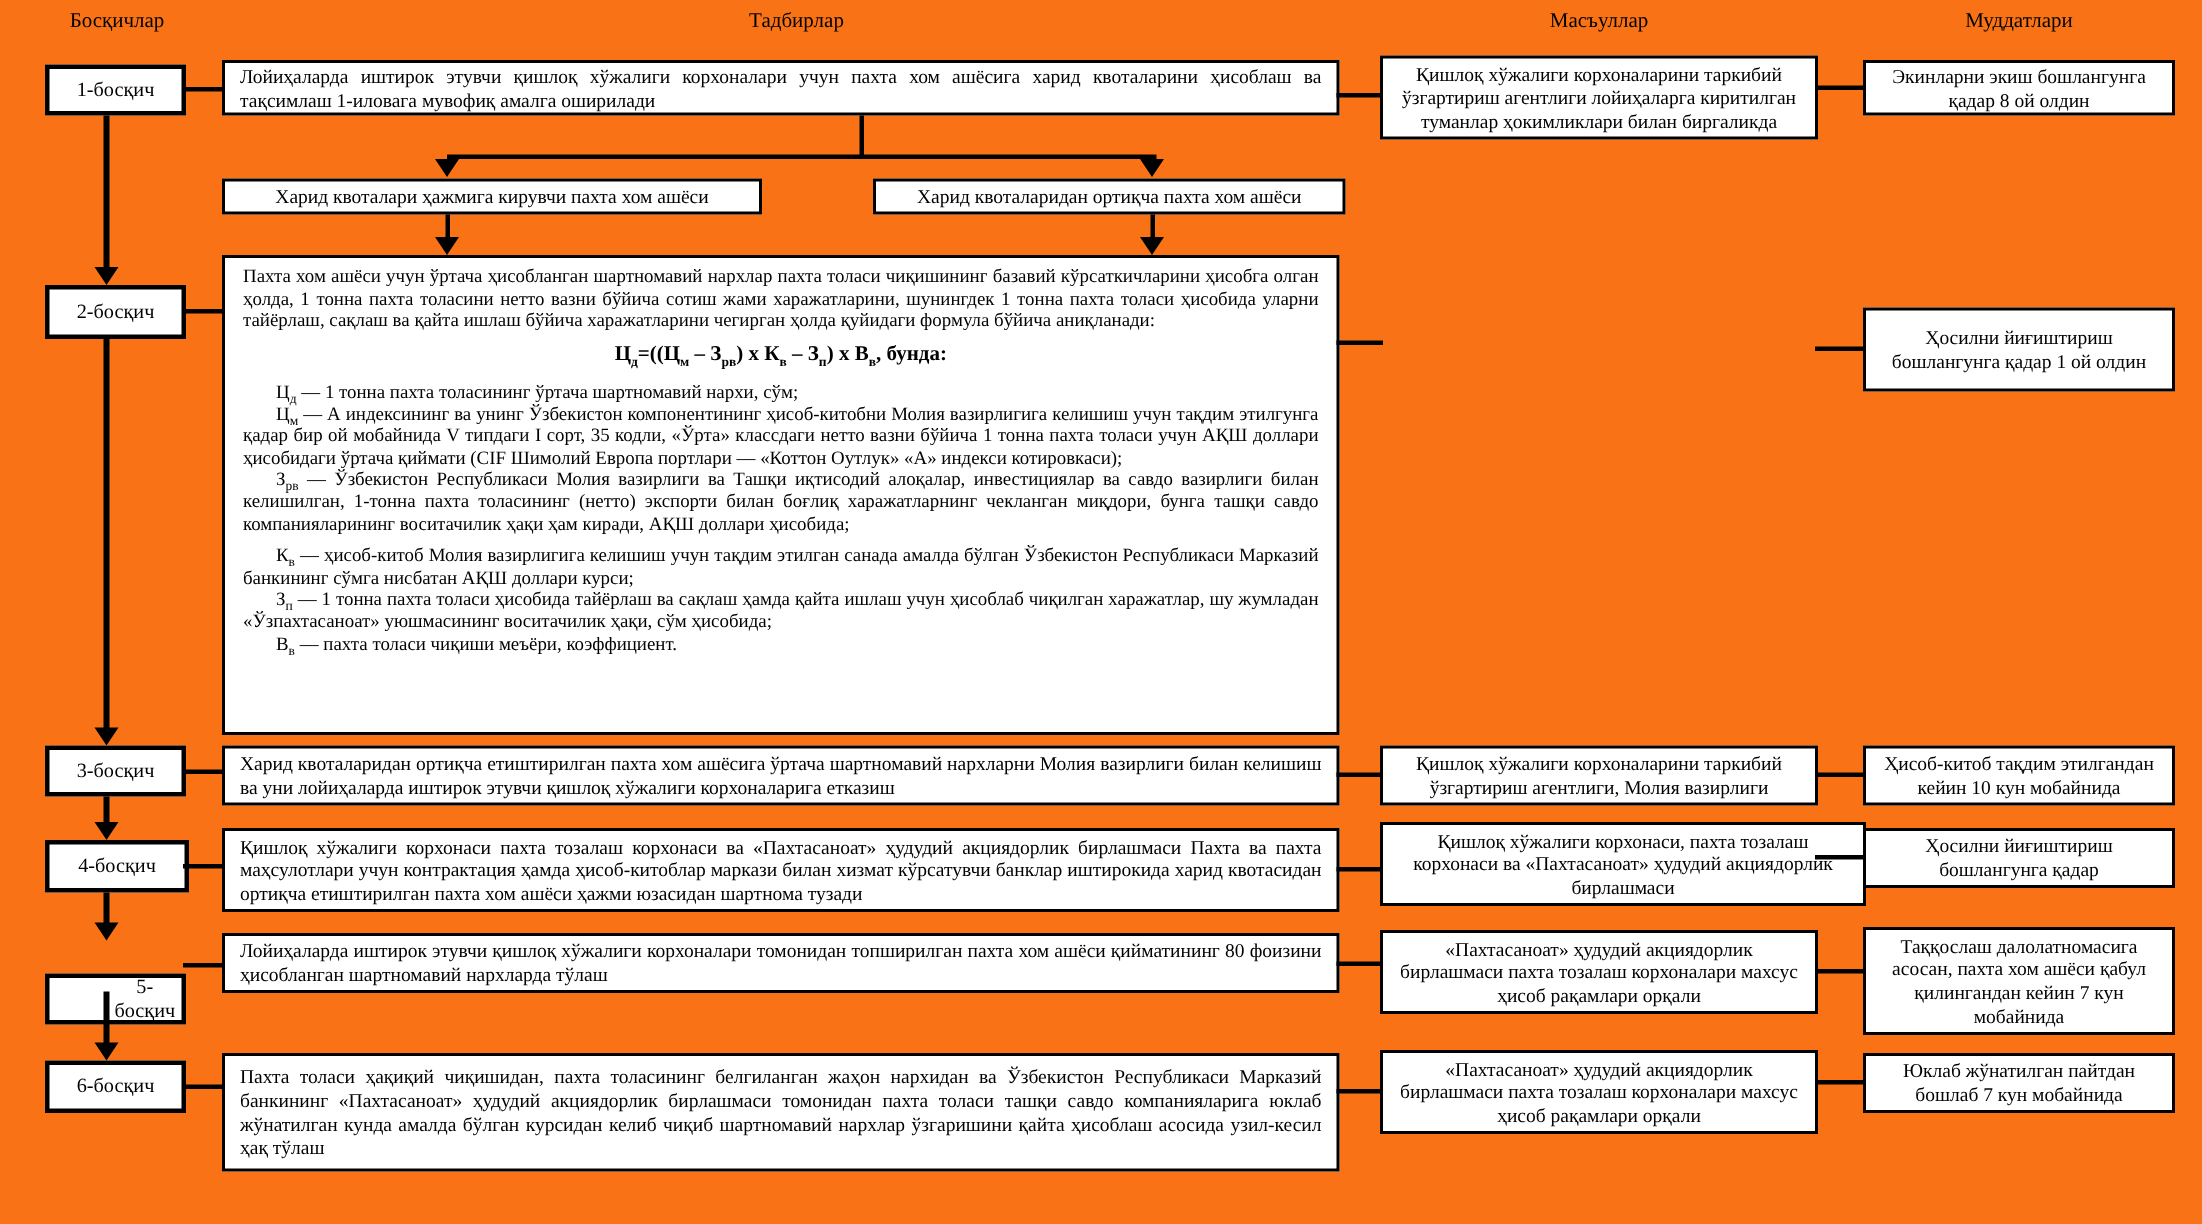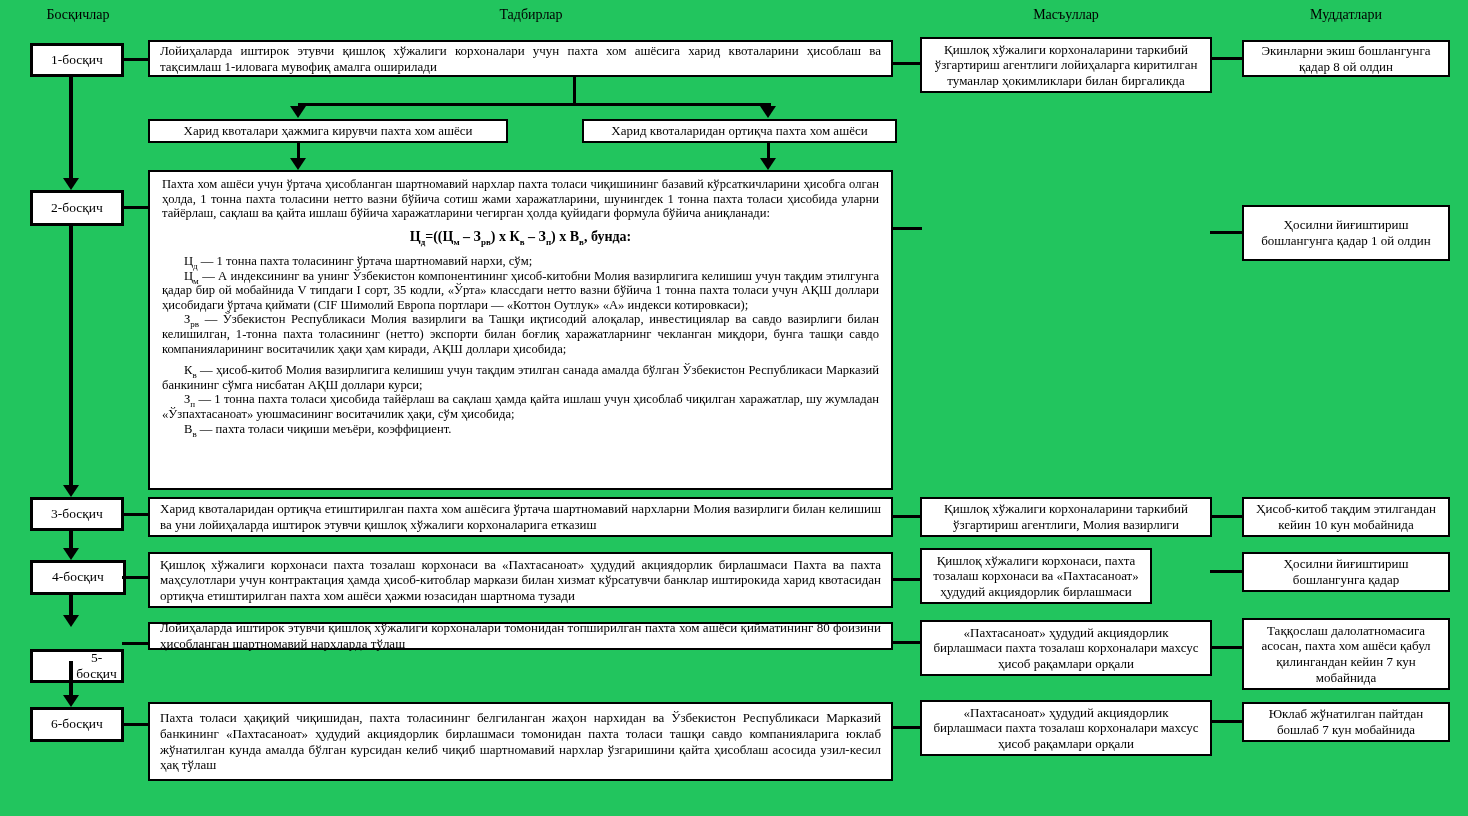--- a/index.html
+++ b/index.html
@@ -1,16 +1,16 @@
 <!DOCTYPE html>
 <html><head>
 <meta charset="utf-8">
 <style>
   html,body{margin:0;padding:0;background:#fff;}
-  .canvas{position:relative;width:1468px;height:816px;background:#22c55e;
+  .canvas{position:relative;width:1468px;height:816px;background:#f97316;
           font-family:"Liberation Serif",serif;color:#000;overflow:hidden;}
   .hdr{position:absolute;top:7px;font-size:14px;transform:translateX(-50%);white-space:nowrap;}
   .box{position:absolute;border:2px solid #000;background:#fff;box-sizing:border-box;
        display:flex;align-items:center;justify-content:center;text-align:center;
        font-size:13px;line-height:1.2;padding:2px 8px;}
   .stage{border-width:3px;font-size:13.5px;}
   .act{text-align:justify;justify-content:flex-start;padding:2px 10px;}
   .branch{font-size:13px;}
   .bigbox{position:absolute;border:2px solid #000;background:#fff;box-sizing:border-box;
           font-size:12.6px;line-height:1.16;padding:5px 12px;}
@@ -54,26 +54,26 @@
         <p>Ц<sub>м</sub> — А индексининг ва унинг Ўзбекистон компонентининг ҳисоб-китобни Молия вазирлигига келишиш учун тақдим этилгунга қадар бир ой мобайнида V типдаги I сорт, 35 кодли, «Ўрта» классдаги нетто вазни бўйича 1 тонна пахта толаси учун АҚШ доллари ҳисобидаги ўртача қиймати (CIF Шимолий Европа портлари — «Коттон Оутлук» «А» индекси котировкаси);</p>
         <p>З<sub>рв</sub> — Ўзбекистон Республикаси Молия вазирлиги ва Ташқи иқтисодий алоқалар, инвестициялар ва савдо вазирлиги билан келишилган, 1-тонна пахта толасининг (нетто) экспорти билан боғлиқ харажатларнинг чекланган миқдори, бунга ташқи савдо компанияларининг воситачилик ҳақи ҳам киради, АҚШ доллари ҳисобида;</p>
         <p>К<sub>в</sub> — ҳисоб-китоб Молия вазирлигига келишиш учун тақдим этилган санада амалда бўлган Ўзбекистон Республикаси Марказий банкининг сўмга нисбатан АҚШ доллари курси;</p>
         <p>З<sub>п</sub> — 1 тонна пахта толаси ҳисобида тайёрлаш ва сақлаш ҳамда қайта ишлаш учун ҳисоблаб чиқилган харажатлар, шу жумладан «Ўзпахтасаноат» уюшмасининг воситачилик ҳақи, сўм ҳисобида;</p>
         <p>В<sub>в</sub> — пахта толаси чиқиши меъёри, коэффициент.</p>
       </div>
   </div>
 
   <div class="box act" style="left:148px;top:497px;width:745px;height:40px;">Харид квоталаридан ортиқча етиштирилган пахта хом ашёсига ўртача шартномавий нархларни Молия вазирлиги билан келишиш ва уни лойиҳаларда иштирок этувчи қишлоқ хўжалиги корхоналарига етказиш</div>
   <div class="box act" style="left:148px;top:552px;width:745px;height:56px;">Қишлоқ хўжалиги корхонаси пахта тозалаш корхонаси ва «Пахтасаноат» ҳудудий акциядорлик бирлашмаси Пахта ва пахта маҳсулотлари учун контрактация ҳамда ҳисоб-китоблар маркази билан хизмат кўрсатувчи банклар иштирокида харид квотасидан ортиқча етиштирилган пахта хом ашёси ҳажми юзасидан шартнома тузади</div>
-  <div class="box act" style="left:148px;top:622px;width:745px;height:28px;">Лойиҳаларда иштирок этувчи қишлоқ хўжалиги корхоналари томонидан топширилган пахта хом ашёси қийматининг 80 фоизини ҳисобланган шартномавий нархларда тўлаш</div>
+  <div class="box act" style="left:148px;top:622px;width:745px;height:40px;">Лойиҳаларда иштирок этувчи қишлоқ хўжалиги корхоналари томонидан топширилган пахта хом ашёси қийматининг 80 фоизини ҳисобланган шартномавий нархларда тўлаш</div>
   <div class="box act" style="left:148px;top:702px;width:745px;height:79px;">Пахта толаси ҳақиқий чиқишидан, пахта толасининг белгиланган жаҳон нархидан  ва Ўзбекистон Республикаси Марказий банкининг «Пахтасаноат» ҳудудий акциядорлик бирлашмаси томонидан пахта толаси ташқи савдо компанияларига юклаб жўнатилган кунда амалда бўлган курсидан келиб чиқиб шартномавий нархлар ўзгаришини қайта ҳисоблаш асосида узил-кесил ҳақ тўлаш</div>
 
   <div class="box" style="left:920px;top:37px;width:292px;height:56px;">Қишлоқ хўжалиги корхоналарини таркибий ўзгартириш агентлиги лойиҳаларга киритилган туманлар ҳокимликлари билан биргаликда</div>
   <div class="box" style="left:920px;top:497px;width:292px;height:40px;">Қишлоқ хўжалиги корхоналарини таркибий ўзгартириш агентлиги, Молия вазирлиги</div>
-  <div class="box" style="left:920px;top:548px;width:232px;height:56px;">Қишлоқ хўжалиги корхонаси, пахта тозалаш корхонаси ва «Пахтасаноат» ҳудудий акциядорлик бирлашмаси</div>
+  <div class="box" style="left:920px;top:548px;width:324px;height:56px;">Қишлоқ хўжалиги корхонаси, пахта тозалаш корхонаси ва «Пахтасаноат» ҳудудий акциядорлик бирлашмаси</div>
   <div class="box" style="left:920px;top:620px;width:292px;height:56px;">«Пахтасаноат» ҳудудий акциядорлик бирлашмаси пахта тозалаш корхоналари махсус ҳисоб рақамлари орқали</div>
   <div class="box" style="left:920px;top:700px;width:292px;height:56px;">«Пахтасаноат» ҳудудий акциядорлик бирлашмаси пахта тозалаш корхоналари махсус ҳисоб рақамлари орқали</div>
 
   <div class="box" style="left:1242px;top:40px;width:208px;height:37px;">Экинларни экиш бошлангунга қадар 8 ой олдин</div>
   <div class="box" style="left:1242px;top:205px;width:208px;height:56px;">Ҳосилни йиғиштириш бошлангунга қадар 1 ой олдин</div>
   <div class="box" style="left:1242px;top:497px;width:208px;height:40px;">Ҳисоб-китоб тақдим этилгандан кейин 10 кун мобайнида</div>
   <div class="box" style="left:1242px;top:552px;width:208px;height:40px;">Ҳосилни йиғиштириш бошлангунга қадар</div>
   <div class="box" style="left:1242px;top:618px;width:208px;height:72px;">Таққослаш далолатномасига асосан, пахта хом ашёси қабул қилингандан кейин 7 кун мобайнида</div>
   <div class="box" style="left:1242px;top:702px;width:208px;height:40px;">Юклаб жўнатилган пайтдан бошлаб 7 кун мобайнида</div>
 

